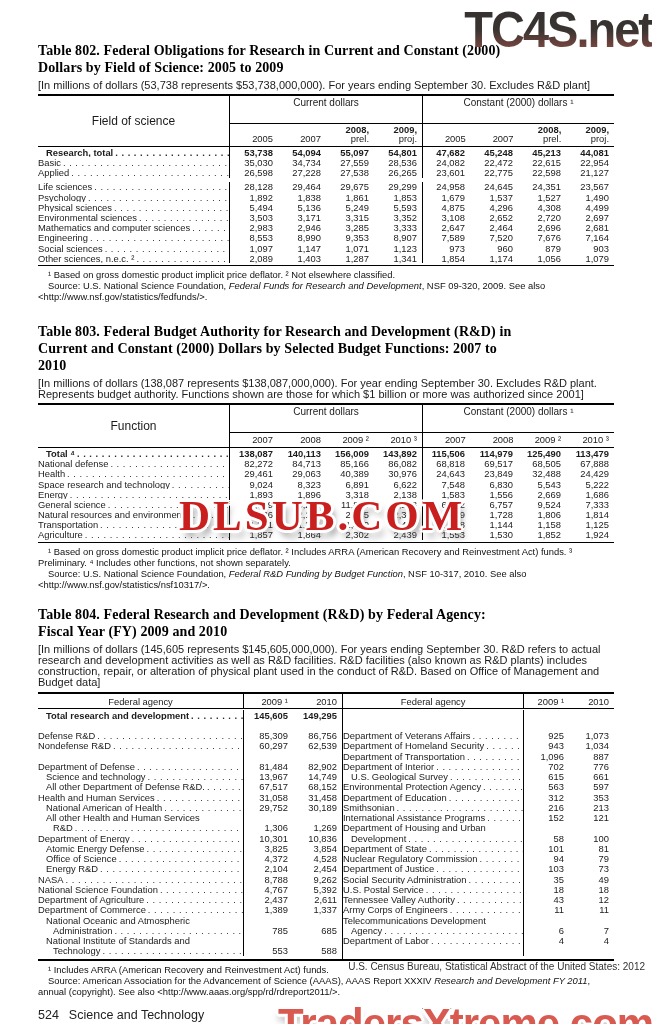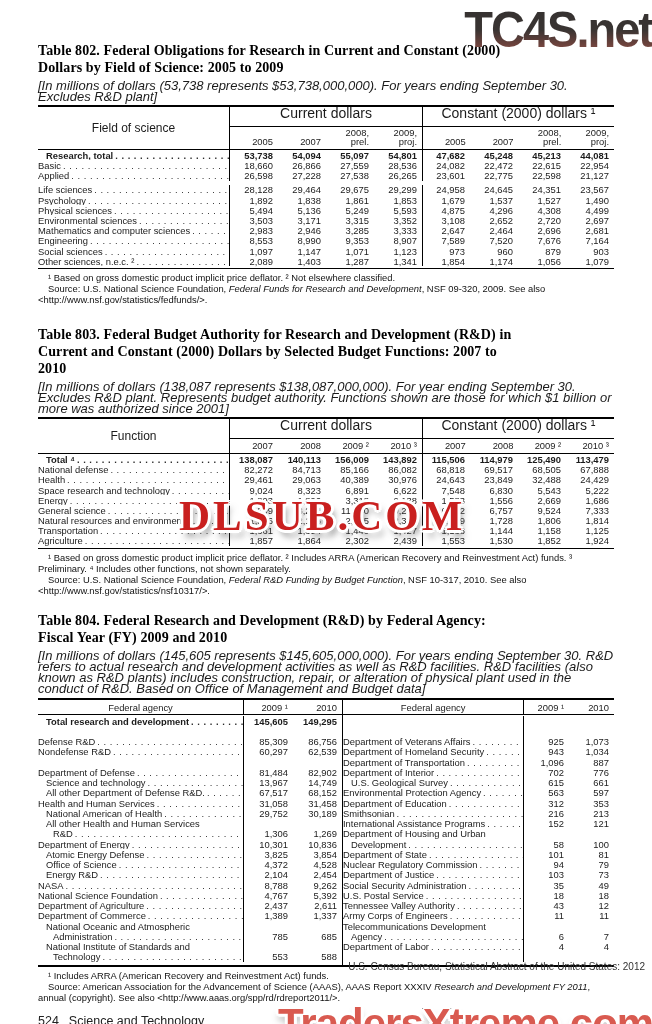--- a/index.html
+++ b/index.html
@@ -10,33 +10,33 @@
     -webkit-font-smoothing:antialiased;
   }
   .page { padding:42px 38px 0 38px; position:relative; }
 
   
   .ttitle {
     font-family:"Liberation Serif", serif; font-weight:bold;
     font-size:14px; line-height:17px; color:#000; letter-spacing:.1px;
   }
   .ttitle span { display:block; }
-  .tnote { font-size:13px; line-height:11px; color:#1b1b1b; margin-top:4px;font-style:italic; }
+  .tnote { font-size:11px; line-height:11px; color:#1b1b1b; margin-top:4px; }
 
   
   .ttable { border-top:2px solid #000; border-bottom:1.5px solid #000; margin-top:3px; padding-bottom:2px; }
   .thead { display:flex; border-bottom:1.5px solid #000; }
   .stub-h { width:192px; border-right:1px solid #000; display:flex; align-items:center; justify-content:center;
             font-size:12px; }
   .grp { width:192px; }
   .grp.g2 { border-left:1px solid #000; }
-  .grp-title { text-align:center; font-size:14px; height:20px; line-height:13px; border-bottom:1px solid #000; }
+  .grp-title { text-align:center; font-size:10px; height:28px; line-height:13px; border-bottom:1px solid #000; }
   .yrs { display:flex; padding:1px 0 2px 0; }
   .yr { width:48px; text-align:right; padding-right:5px; font-size:9.4px; }
-  .yr .y-top { display:block; height:9px; line-height:9px; }
+  .yr .y-top { display:block; height:9px; line-height:9px;font-weight:bold; }
   .yr .y-bot { display:block; height:10px; line-height:10px; }
   .compact.yrs { padding:2px 0 2px 0; }
 
   .trow { display:flex; height:10.2px; align-items:center; font-size:9.4px; }
   .trow.bold { font-weight:bold; }
   .trow.gap { height:14.5px; padding-top:4.3px; }
   .stub { width:192px; border-right:1px solid #000; display:flex; align-items:baseline; overflow:hidden; height:100%; align-items:center; }
   .lbl { white-space:nowrap; flex:none; }
   .ind1 .lbl { padding-left:8px; }
   .ind2 .lbl { padding-left:15px; }
@@ -168,22 +168,22 @@
           <span class="val c4">47,682</span>
           <span class="val c5">45,248</span>
           <span class="val c6">45,213</span>
           <span class="val c7">44,081</span>
         </div>
         <div class="trow">
           <span class="stub">
             <span class="lbl">Basic</span>
             <span class="lead"></span>
           </span>
-          <span class="val c0">18,660</span>
-          <span class="val c1">26,866</span>
+          <span class="val c0">35,030</span>
+          <span class="val c1">34,734</span>
           <span class="val c2">27,559</span>
           <span class="val c3">28,536</span>
           <span class="val c4">24,082</span>
           <span class="val c5">22,472</span>
           <span class="val c6">22,615</span>
           <span class="val c7">22,954</span>
         </div>
         <div class="trow">
           <span class="stub">
             <span class="lbl">Applied</span>

